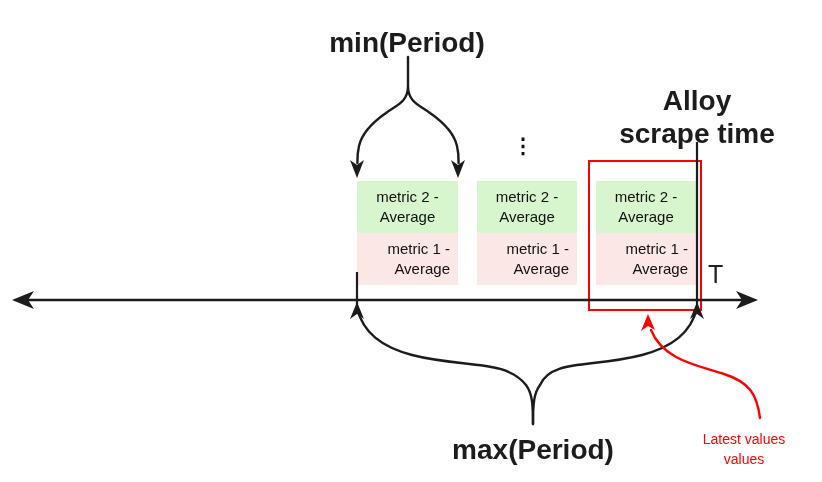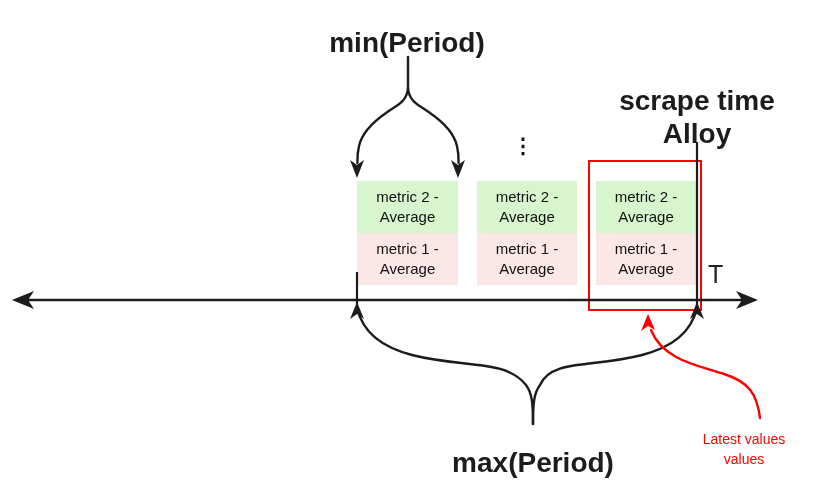--- a/index.html
+++ b/index.html
@@ -18,32 +18,32 @@
     display:flex;flex-direction:column;
     width:101px;height:104px;top:181px;
     z-index:1;
   }
   .metric-cell{
     flex:1;display:flex;align-items:center;justify-content:center;
     text-align:center;font-size:15px;line-height:1.35;color:#111;
     padding:2px 8px;box-sizing:border-box;
   }
   .cell-top{background:var(--metric2-fill,#d8f6ce);}
-  .cell-bottom{background:var(--metric1-fill,#fbe7e5);}
+  .cell-bottom{background:var(--metric1-fill,#fbe7e5);text-align:right;}
   .highlight-rect{
     position:absolute;left:588px;top:160px;width:110px;height:147px;
     border:2.5px solid var(--accent-red,#ff0000);
     z-index:2;background:transparent;
   }
   .lbl{position:absolute;z-index:4;white-space:nowrap;}
   .lbl-big{font-size:28px;font-weight:bold;color:var(--ink,#1c1c1c);}
   .lbl-center{transform:translateX(-50%);text-align:center;}
   .lbl-min{left:407px;top:27px;}
   .lbl-alloy{left:697px;top:84px;line-height:1.18;}
-  .lbl-max{left:533px;top:434px;margin-top:13px;}
+  .lbl-max{left:533px;top:434px;}
   .lbl-axis{left:708px;top:260px;font-size:25px;font-weight:500;color:#222;}
   .lbl-ellipsis{left:523px;top:135px;font-size:21px;font-weight:bold;color:#111;line-height:1;}
   .lbl-latest{
     left:744px;top:429px;font-size:14px;line-height:1.45;
     color:var(--accent-red,#ff0000);font-weight:500;
   }
   .lbl span{display:block;}
 </style>
 </head>
 <body>
@@ -100,22 +100,22 @@
     <polygon points="357,302 350,319 357,314 364,319" fill="var(--ink)"></polygon>
     <polygon points="697,302 690,319 697,314 704,319" fill="var(--ink)"></polygon>
 
     <path d="M760,418 C757,394 749,382 724,374 C697,365 663,360 651,330" fill="none" stroke="var(--accent-red)" stroke-width="2.4" stroke-linecap="round"></path>
     <polygon points="648,314 641,331 648,326 655,330" fill="var(--accent-red)"></polygon>
   </svg>
 
   <div class="lbl lbl-big lbl-center lbl-min">min(Period)</div>
 
   <div class="lbl lbl-big lbl-center lbl-alloy">
+    <span>Alloy</span>
     <span>scrape time</span>
-    <span>Alloy</span>
   </div>
 
   <div class="lbl lbl-center lbl-ellipsis">⋮</div>
 
   <div class="lbl lbl-axis">T</div>
 
   <div class="lbl lbl-big lbl-center lbl-max">max(Period)</div>
 
   <div class="lbl lbl-center lbl-latest">
     <span>Latest values</span>

